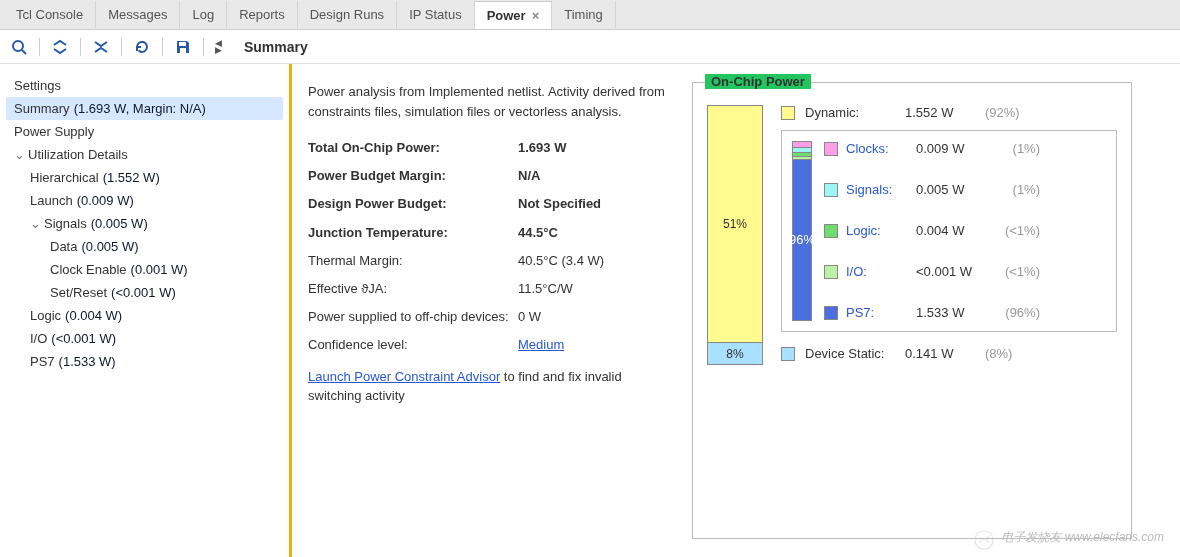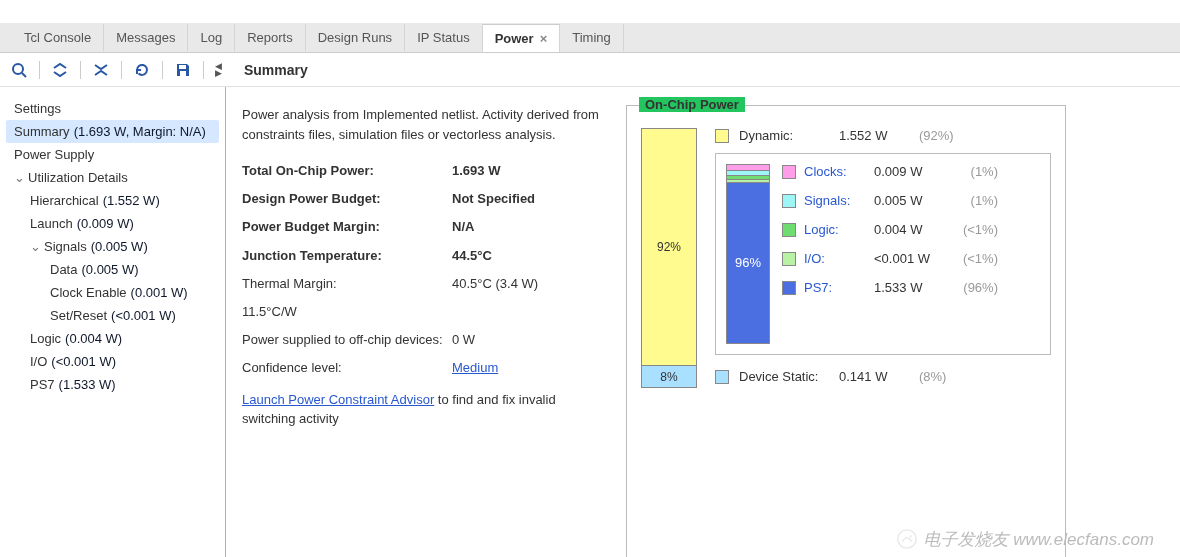--- a/index.html
+++ b/index.html
@@ -12,22 +12,21 @@
     height: 557px;
     overflow: hidden;
   }
   
   .tabstrip {
     display: flex;
     align-items: center;
     background: #e9e9e9;
     border-bottom: 1px solid #ccc;
     height: 30px;
-    padding-left: 12px;
-    margin-top: 23px;
+    padding-left: 4px;
   }
   .tab {
     padding: 6px 12px;
     color: #555;
     border-right: 1px solid #d4d4d4;
     cursor: pointer;
     display: flex;
     align-items: center;
     gap: 6px;
   }
@@ -78,22 +77,22 @@
     font-size:9px;
     line-height:7px;
     margin-left:4px;
   }
   
   .body {
     display: flex;
     height: calc(100% - 64px);
   }
   .sidebar {
-    width: 226px;
-    border-right: 1px solid #eab308;
+    width: 292px;
+    border-right: 3px solid #eab308;
     padding: 10px 6px;
     overflow:auto;
   }
   .tree-item {
     padding: 4px 4px 4px 8px;
     display:flex;
     align-items:center;
     gap:4px;
     cursor:pointer;
     border-radius:2px;
@@ -170,45 +169,45 @@
   .sw-logic   { background:#6edc6e; }
   .sw-io      { background:#b9f2a5; }
   .sw-ps7     { background:#4b6fe0; }
   .brk-wrap {
     border:1px solid #bbb;
     padding:10px 10px 10px 10px;
     display:flex;
     gap:12px;
   }
   .subbar {
-    width:44px;
+    width:20px;
     height:180px;
     border:1px solid #888;
     display:flex;
     flex-direction:column;
   }
   .sub-clocks  { background:#ff9ee8; flex: 3; border-bottom:1px solid #888;}
   .sub-signals { background:#9ef5f5; flex: 2; border-bottom:1px solid #888;}
   .sub-logic   { background:#6edc6e; flex: 2; border-bottom:1px solid #888;}
   .sub-io      { background:#b9f2a5; flex: 1; border-bottom:1px solid #888;}
   .sub-ps7     { background:#4b6fe0; flex: 92; color:#fff; display:flex;align-items:center;justify-content:center;}
-  .legend-rows { flex:1; display:flex; flex-direction:column; gap:14px; }
+  .legend-rows { flex:1; display:flex; flex-direction:column; gap:26px; }
   .leg-row { display:flex; align-items:center; gap:8px;}
   .leg-name { width:62px; }
   .leg-name.link { text-decoration:none; }
   .leg-val { width:70px; text-align:left; }
   .leg-pct { color:#999; width:46px; text-align:right;}
   .static-row { display:flex; align-items:center; gap:10px; margin-top:14px;}
   
   .watermark {
     position:absolute;
-    right:26px;
+    right:16px;
     bottom:6px;
     color:#bbb;
-    font-size:17px;
+    font-size:12px;
     font-style:italic;
     display:flex;
     align-items:flex-start;
     gap:6px;
   }
   .watermark svg { opacity:0.35; }
 </style>
 </head>
 <body>
 
@@ -340,57 +339,58 @@
   <div class="content">
 
     <div class="summary-col">
       <div class="desc">Power analysis from Implemented netlist. Activity derived from constraints files, simulation files or vectorless analysis.</div>
       <div id="kvrows">
           <div class="kv bold">
             <div class="k">Total On-Chip Power:</div>
             <div class="v">1.693 W</div>
           </div>
           <div class="kv bold">
+            <div class="k">Power Budget Margin:</div>
+            <div class="v">N/A</div>
+          </div>
+          <div class="kv bold">
             <div class="k">Design Power Budget:</div>
             <div class="v">Not Specified</div>
-          </div>
-          <div class="kv bold">
-            <div class="k">Power Budget Margin:</div>
-            <div class="v">N/A</div>
           </div>
           <div class="kv bold">
             <div class="k">Junction Temperature:</div>
             <div class="v">44.5°C</div>
           </div>
           <div class="kv">
             <div class="k">Thermal Margin:</div>
             <div class="v">40.5°C (3.4 W)</div>
           </div>
           <div class="kv">
+            <div class="k">Effective ϑJA:</div>
             <div class="v">11.5°C/W</div>
           </div>
           <div class="kv">
             <div class="k">Power supplied to off-chip devices:</div>
             <div class="v">0 W</div>
           </div>
           <div class="kv">
             <div class="k">Confidence level:</div>
             <div class="v link">Medium</div>
           </div>
         </div>
       <div style="margin-top:12px;line-height:1.5">
         <span class="link">Launch Power Constraint Advisor</span><span> to find and fix invalid switching activity</span>
       </div>
     </div>
 
     <div class="chart-col">
       <div class="chart-title">On-Chip Power</div>
       <div class="chart-body">
         <div class="mainbar">
-          <div class="seg seg-dynamic">92%</div>
+          <div class="seg seg-dynamic">51%</div>
           <div class="seg seg-static">8%</div>
         </div>
         <div class="right-side">
           <div class="top-row">
             <div class="swatch sw-dynamic"></div>
             <div style="width:90px">Dynamic:</div>
             <div style="width:70px">1.552 W</div>
             <div style="color:#999">(92%)</div>
           </div>
           <div class="brk-wrap">

